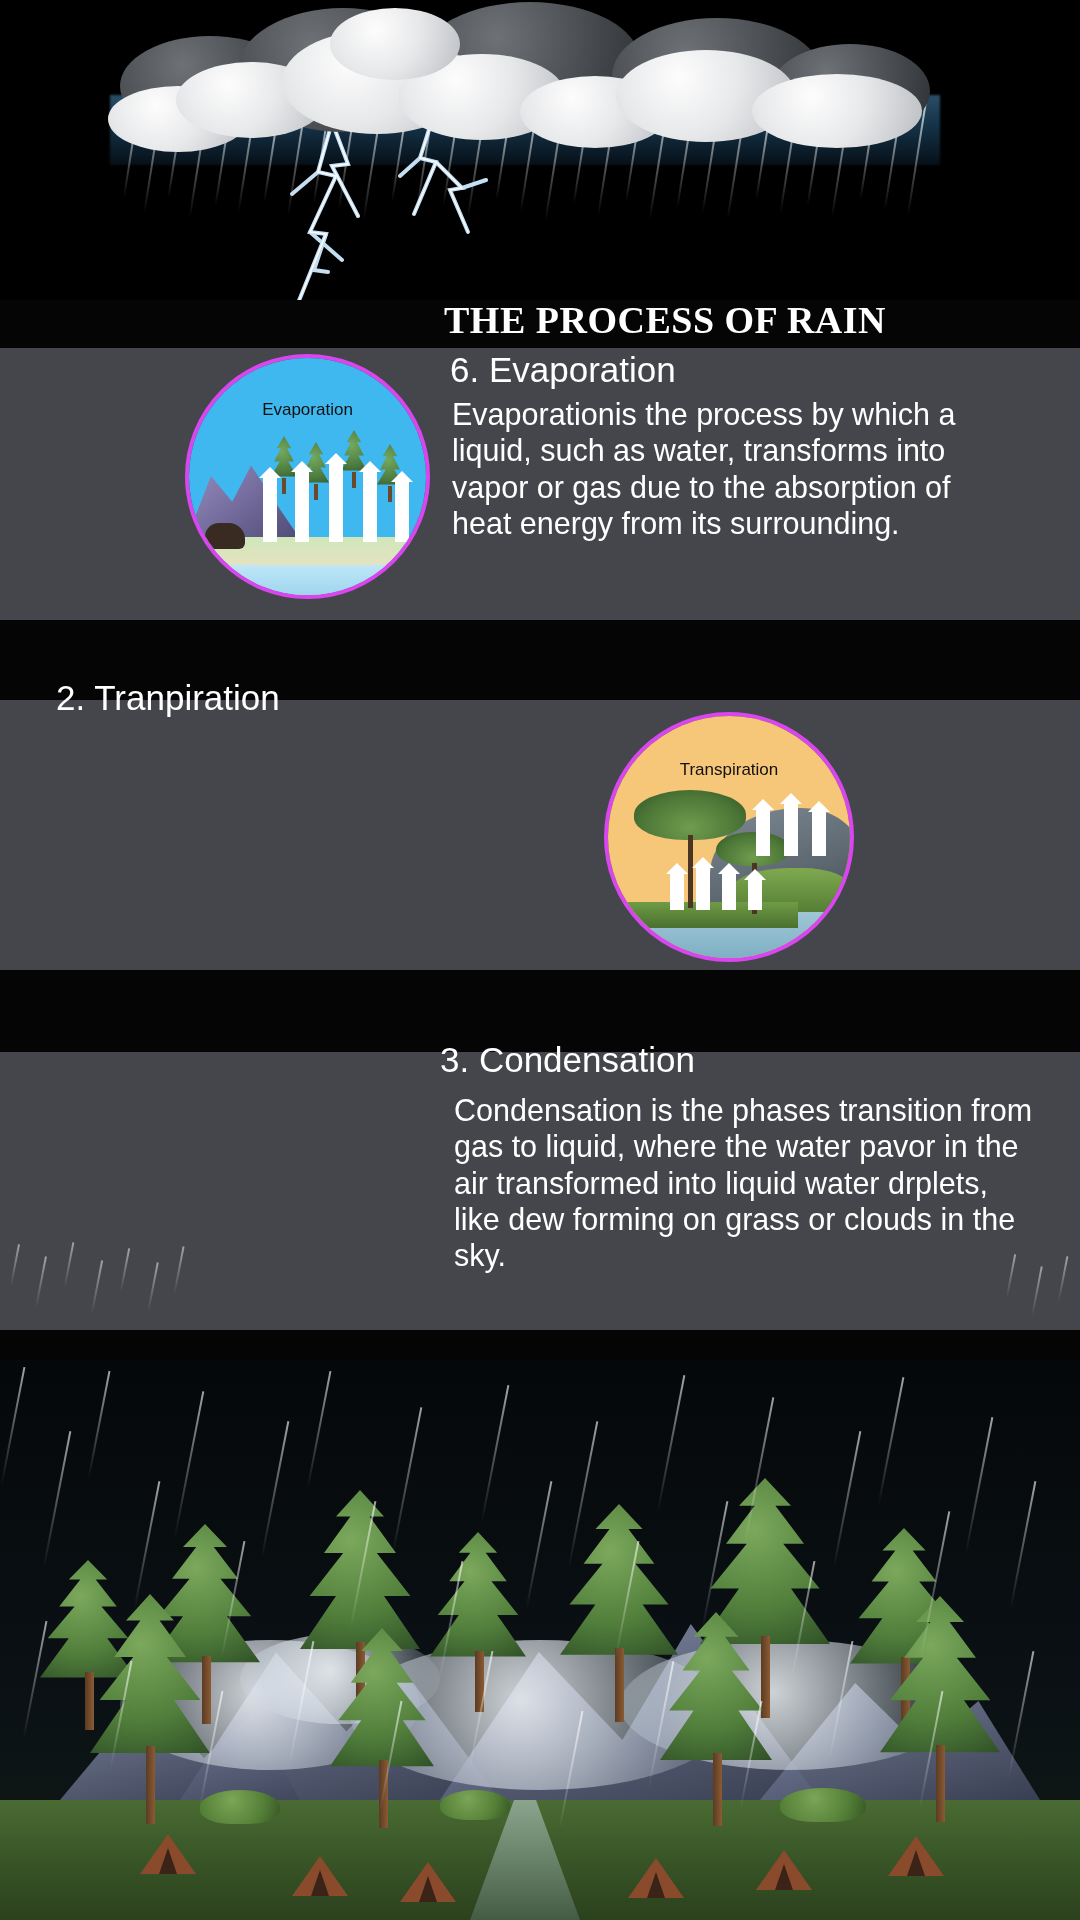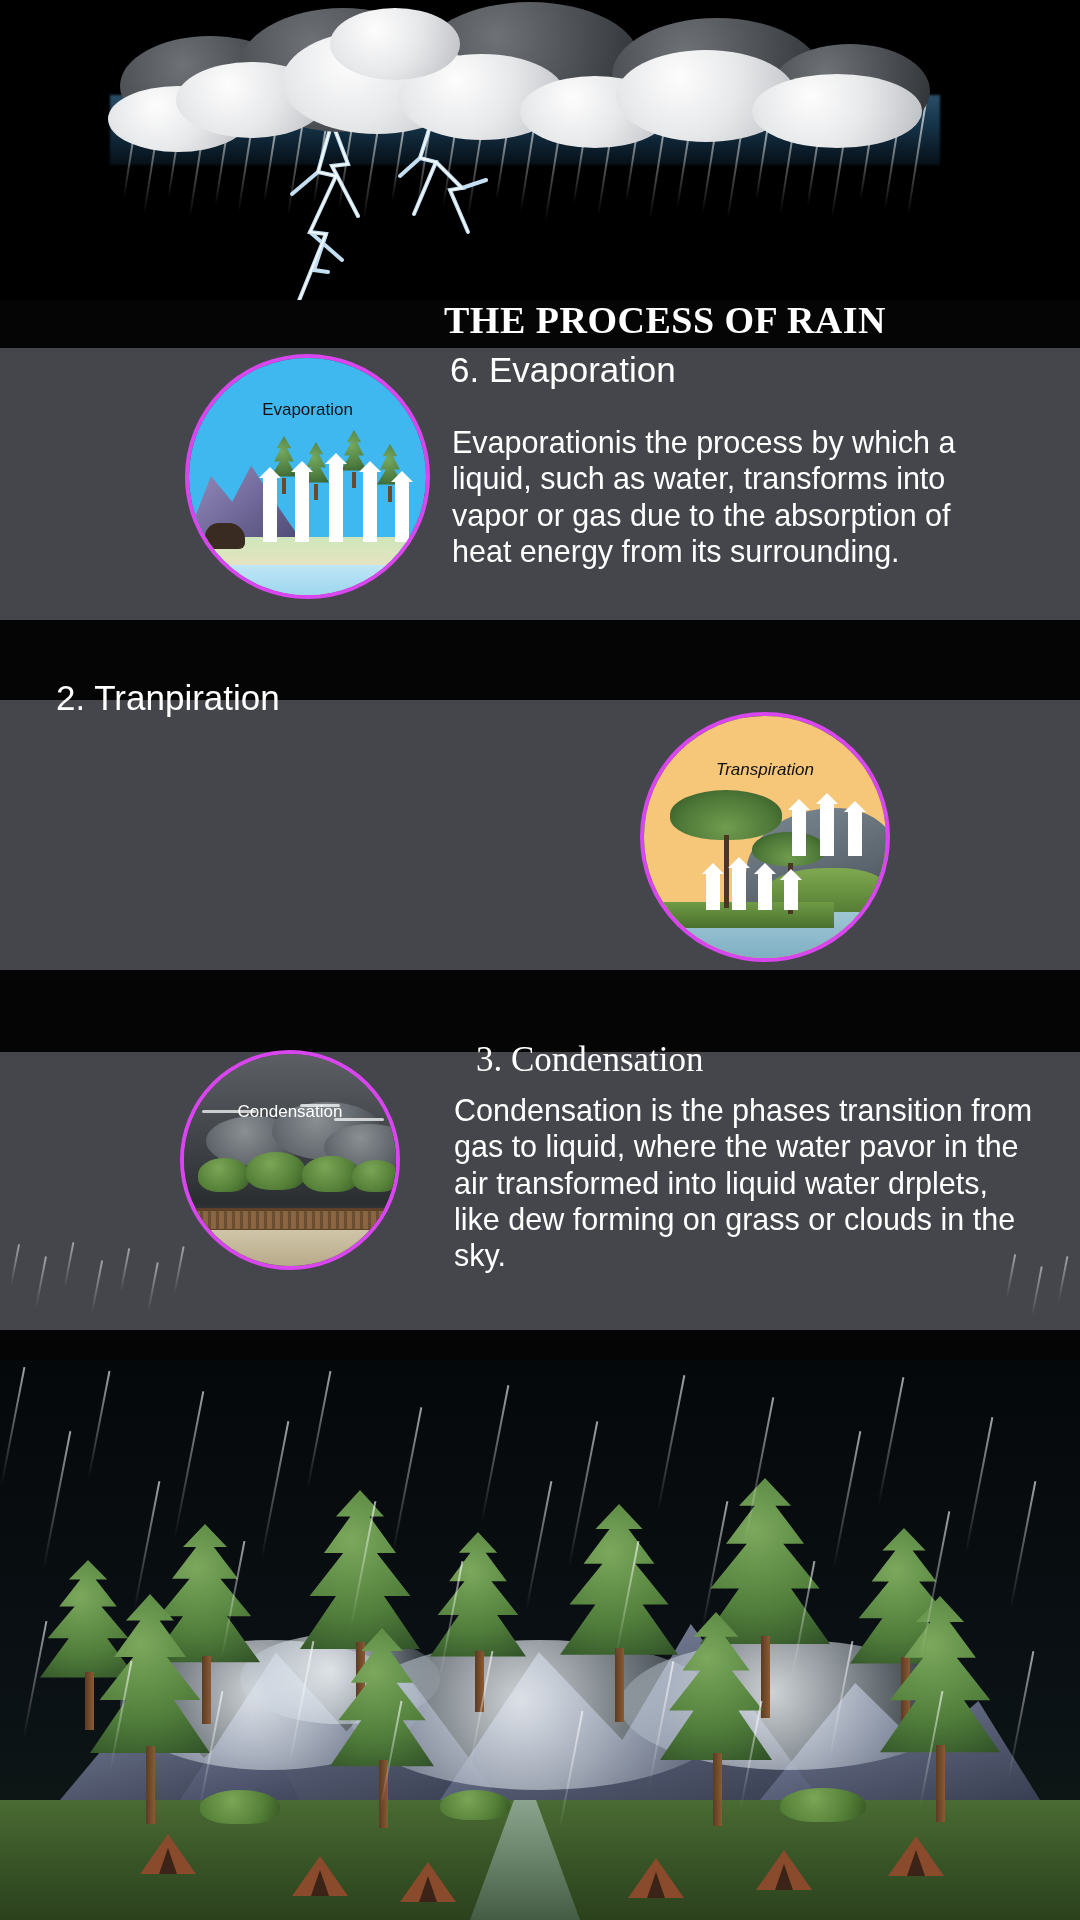--- a/index.html
+++ b/index.html
@@ -113,21 +113,21 @@
     content: ""; position: absolute; top: -9px; left: -4px;
     border-left: 11px solid transparent; border-right: 11px solid transparent;
     border-bottom: 11px solid #fff;
   }
   .bison {
     position: absolute; bottom: 46px; left: 16px; width: 40px; height: 26px;
     background: #3a2b22; border-radius: 14px 16px 6px 6px;
   }
 
   
-  #transp-circle { left: 640px; top: 712px; width: 250px; height: 250px; font-style: italic; }
+  #transp-circle { left: 604px; top: 712px; width: 250px; height: 250px; }
   .tr-sky { position: absolute; inset: 0; background: #f6c679; }
   .tr-hill {
     position: absolute; right: -10px; bottom: 40px; width: 150px; height: 110px;
     background: linear-gradient(160deg, #7e8a93 0%, #5b666f 60%, #3f4a52 100%);
     border-radius: 60% 40% 0 0;
   }
   .tr-green {
     position: absolute; right: 0; bottom: 42px; width: 120px; height: 48px;
     background: linear-gradient(180deg, #7fa94f 0%, #527a33 100%);
     border-radius: 50% 40% 0 0;
@@ -354,21 +354,21 @@
     <div class="uparrow" style="left:74px;top:118px;height:66px;"></div>
     <div class="uparrow" style="left:106px;top:112px;height:72px;"></div>
     <div class="uparrow" style="left:140px;top:104px;height:80px;"></div>
     <div class="uparrow" style="left:174px;top:112px;height:72px;"></div>
     <div class="uparrow" style="left:206px;top:122px;height:62px;"></div>
 
     <div class="circle-label" style="top:42px;">Evaporation</div>
   </div>
 
   <div class="heading" style="left:450px;top:350px;">6. Evaporation</div>
-  <div class="body" style="left:452px;top:424px;width:558px;">Evaporationis the process by which a liquid, such as water, transforms into vapor or gas due to the absorption of heat energy from its surrounding.</div>
+  <div class="body" style="left:452px;top:396px;width:558px;">Evaporationis the process by which a liquid, such as water, transforms into vapor or gas due to the absorption of heat energy from its surrounding.</div>
 
   <div class="heading" style="left:56px;top:678px;">2. Tranpiration</div>
 
   <div class="circle" id="transp-circle">
     <div class="tr-sky"></div>
     <div class="tr-hill"></div>
     <div class="tr-green"></div>
     <div class="tr-water"></div>
     <div class="tr-grass"></div>
 
@@ -385,38 +385,22 @@
     <div class="uparrow" style="left:176px;top:86px;height:54px;"></div>
     <div class="uparrow" style="left:204px;top:94px;height:46px;"></div>
     <div class="uparrow" style="left:62px;top:156px;height:38px;"></div>
     <div class="uparrow" style="left:88px;top:150px;height:44px;"></div>
     <div class="uparrow" style="left:114px;top:156px;height:38px;"></div>
     <div class="uparrow" style="left:140px;top:162px;height:32px;"></div>
 
     <div class="circle-label" style="top:44px;">Transpiration</div>
   </div>
 
-  <div class="circle" id="cond-circle">
-    <div class="cd-sky"></div>
-    <div class="cd-cloud" style="left:22px;top:62px;width:96px;height:50px;"></div>
-    <div class="cd-cloud" style="left:88px;top:48px;width:110px;height:58px;"></div>
-    <div class="cd-cloud" style="left:140px;top:70px;width:90px;height:46px;"></div>
-    <div class="cd-streak" style="left:18px;top:56px;width:54px;"></div>
-    <div class="cd-streak" style="left:116px;top:50px;width:40px;"></div>
-    <div class="cd-streak" style="left:150px;top:64px;width:50px;"></div>
-    <div class="cd-bush" style="left:14px;top:104px;width:52px;height:34px;"></div>
-    <div class="cd-bush" style="left:62px;top:98px;width:60px;height:38px;"></div>
-    <div class="cd-bush" style="left:118px;top:102px;width:58px;height:36px;"></div>
-    <div class="cd-bush" style="left:168px;top:106px;width:48px;height:32px;"></div>
-    <div class="cd-fence"></div>
-    <div class="cd-ground"></div>
-    <div class="circle-label light" style="top:48px;">Condensation</div>
-  </div>
-
-  <div class="heading" style="left:476px;top:1040px;font-family:Liberation Serif, serif;">3. Condensation</div>
+
+  <div class="heading" style="left:440px;top:1040px;">3. Condensation</div>
   <div class="body" style="left:454px;top:1092px;width:580px;">Condensation is the phases transition from gas to liquid, where the water pavor in the air transformed into liquid water drplets, like dew forming on grass or clouds in the sky.</div>
 
   <div style="position:absolute;left:0;top:1240px;width:200px;height:90px;overflow:hidden;">
     <div class="band-rain" style="left:14px;top:4px;height:42px;"></div>
     <div class="band-rain" style="left:40px;top:16px;height:52px;"></div>
     <div class="band-rain" style="left:68px;top:2px;height:46px;"></div>
     <div class="band-rain" style="left:96px;top:20px;height:54px;"></div>
     <div class="band-rain" style="left:124px;top:8px;height:44px;"></div>
     <div class="band-rain" style="left:152px;top:22px;height:50px;"></div>
     <div class="band-rain" style="left:178px;top:6px;height:48px;"></div>

